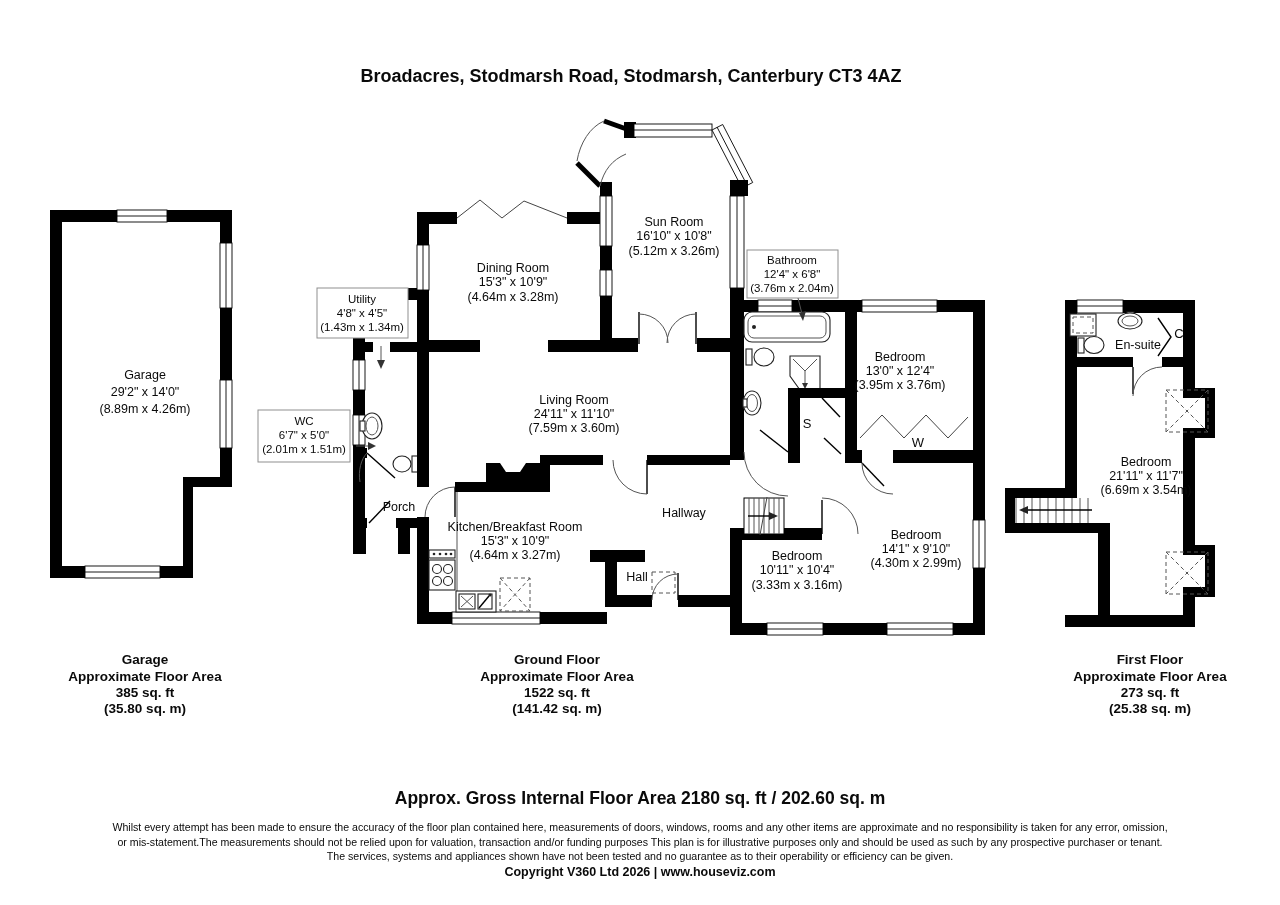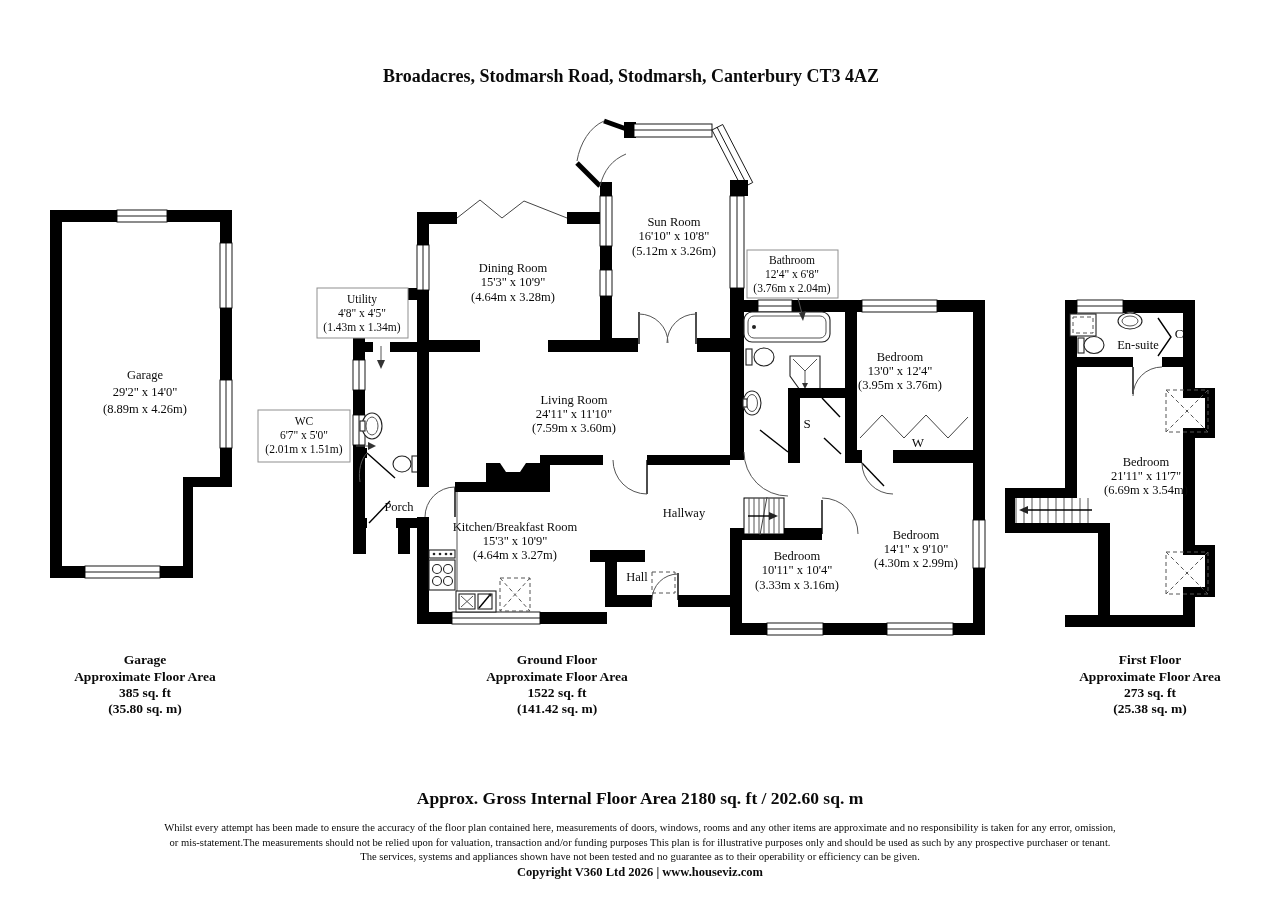--- a/index.html
+++ b/index.html
@@ -1,16 +1,16 @@
 <!DOCTYPE html>
 <html><head>
 <meta charset="utf-8">
 <style>
   html,body{margin:0;padding:0;background:#fff;}
-  .page{position:relative;width:1280px;height:905px;background:#ffffff;font-family:Liberation Serif, serif;overflow:hidden;}
+  .page{position:relative;width:1280px;height:905px;background:#ffffff;font-family:Liberation Sans, sans-serif;overflow:hidden;}
   svg{position:absolute;left:0;top:0;}
   .wall{fill:#000;}
   .win{fill:#fff;stroke:#000;stroke-width:0.9;}
   .winline{stroke:#000;stroke-width:0.9;}
   .fx{fill:#fff;stroke:#222;stroke-width:1.1;}
   .thin{fill:none;stroke:#555;stroke-width:1;}
   .arc{fill:none;stroke:#555;stroke-width:1;}
   .leaf{stroke:#000;stroke-width:1.4;}
   .leafthick{stroke:#000;stroke-width:5;}
   .dash{fill:none;stroke:#555;stroke-width:1;stroke-dasharray:4 3;}

